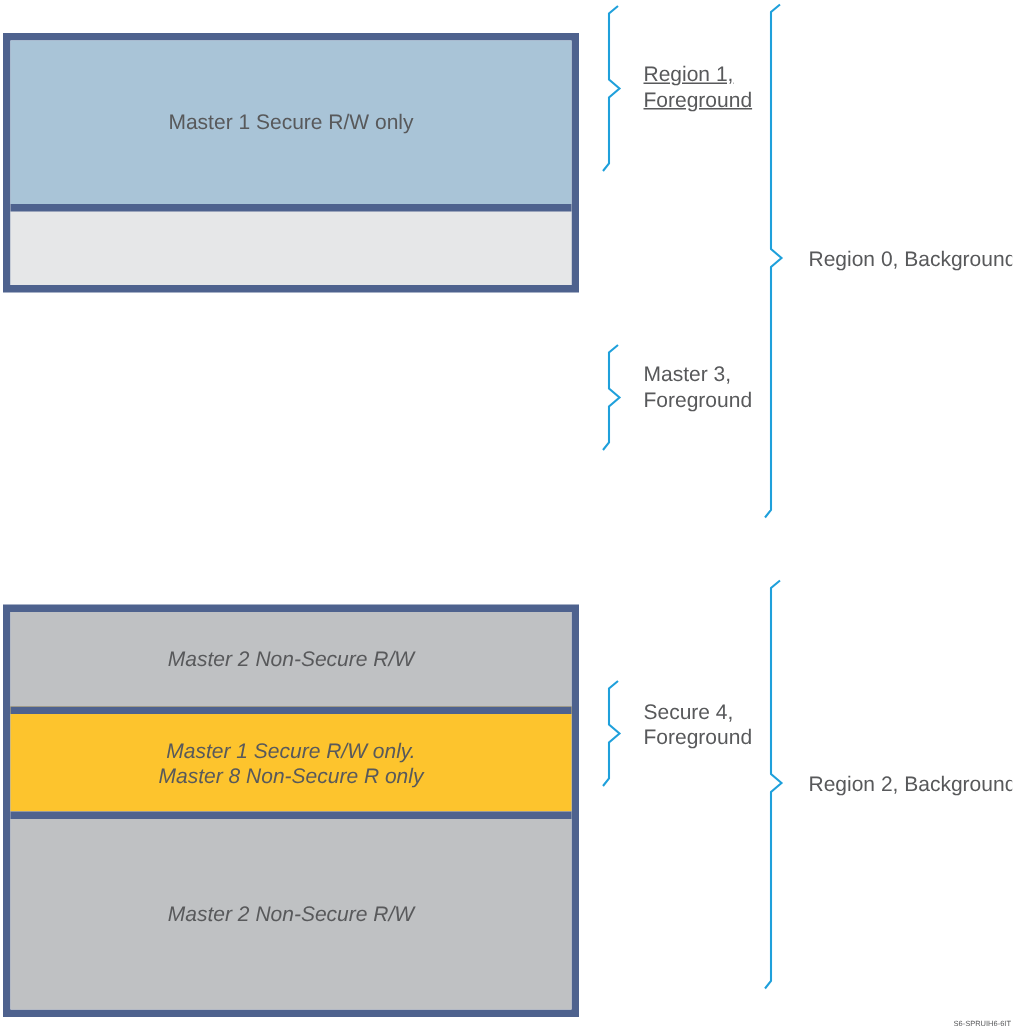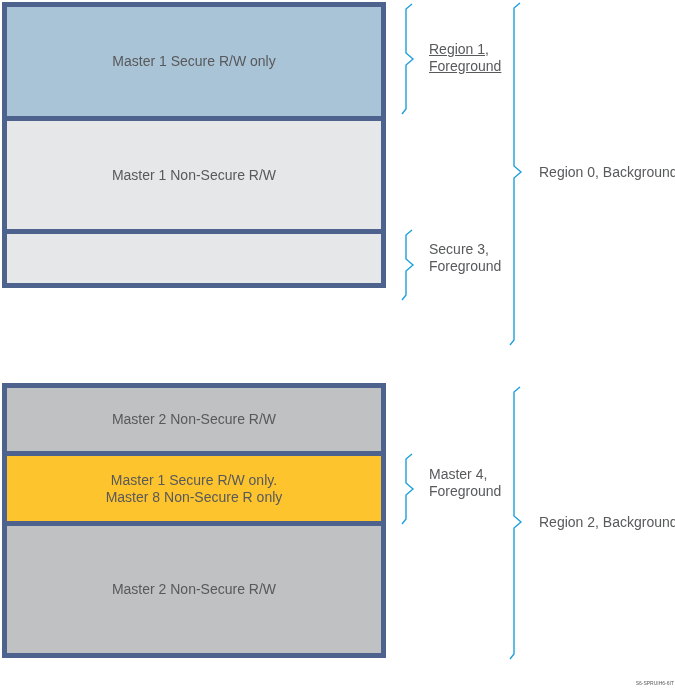--- a/index.html
+++ b/index.html
@@ -3,23 +3,24 @@
 <meta charset="utf-8">
 <style>
   html,body{margin:0;padding:0;background:#fff;}
   .canvas{
     position:relative;width:675px;height:688px;background:#fff;overflow:hidden;
     font-family:"Liberation Sans",sans-serif;color:var(--text,#58595B);
   }
   .block{
     position:absolute;left:2px;width:374px;
     border:5px solid var(--border,#4E628E);
+    margin-top:20px;
   }
   .block-top{top:2px;}
-  .block-bottom{top:383px;}
+  .block-bottom{top:383px;font-style:italic;}
   .band{
     display:flex;align-items:center;justify-content:center;text-align:center;
     font-size:14px;line-height:17px;white-space:pre-line;
   }
   .band + .band{border-top:5px solid var(--border,#4E628E);}
   .fill-blue{background:var(--blue,#A9C4D7);}
   .fill-lightgray{background:var(--lightgray,#E6E7E8);}
   .fill-yellow{background:var(--yellow,#FDC42D);}
   .fill-gray{background:var(--gray,#BFC1C3);}
   .h109{height:109px;} .h108{height:108px;} .h65{height:65px;} .h49{height:49px;}
@@ -39,21 +40,20 @@
     letter-spacing:0;color:var(--text,#58595B);
   }
 </style>
 </head>
 <body>
 
 <div class="canvas">
 
   <div class="block block-top">
     <div class="band fill-blue h109">Master 1 Secure R/W only</div>
-    <div class="band fill-lightgray h108">Master 1 Non-Secure R/W</div>
     <div class="band fill-lightgray h49"></div>
   </div>
 
   <div class="block block-bottom">
     <div class="band fill-gray h63">Master 2 Non-Secure R/W</div>
     <div class="band fill-yellow h65">Master 1 Secure R/W only.
 Master 8 Non-Secure R only</div>
     <div class="band fill-gray h127">Master 2 Non-Secure R/W</div>
   </div>
 
@@ -73,20 +73,20 @@
     <polyline points="11,1 5,6 5,30 12,36 5,42 5,66 1,71"></polyline>
   </svg>
 
   <svg class="brace" style="left:509px;top:386px;" width="14" height="275">
     <polyline points="11,1 5,6 5,130 12,136 5,142 5,268 1,273"></polyline>
   </svg>
 
   <div class="region-label lbl-region1">Region 1,
 Foreground</div>
   <div class="region-label lbl-region0">Region 0, Background</div>
-  <div class="region-label lbl-region3">Secure 3,
+  <div class="region-label lbl-region3">Master 3,
 Foreground</div>
-  <div class="region-label lbl-region4">Master 4,
+  <div class="region-label lbl-region4">Secure 4,
 Foreground</div>
   <div class="region-label lbl-region2">Region 2, Background</div>
 
   <div class="figure-id">S6-SPRUIH6-6IT</div>
 </div>
 
 </body></html>

